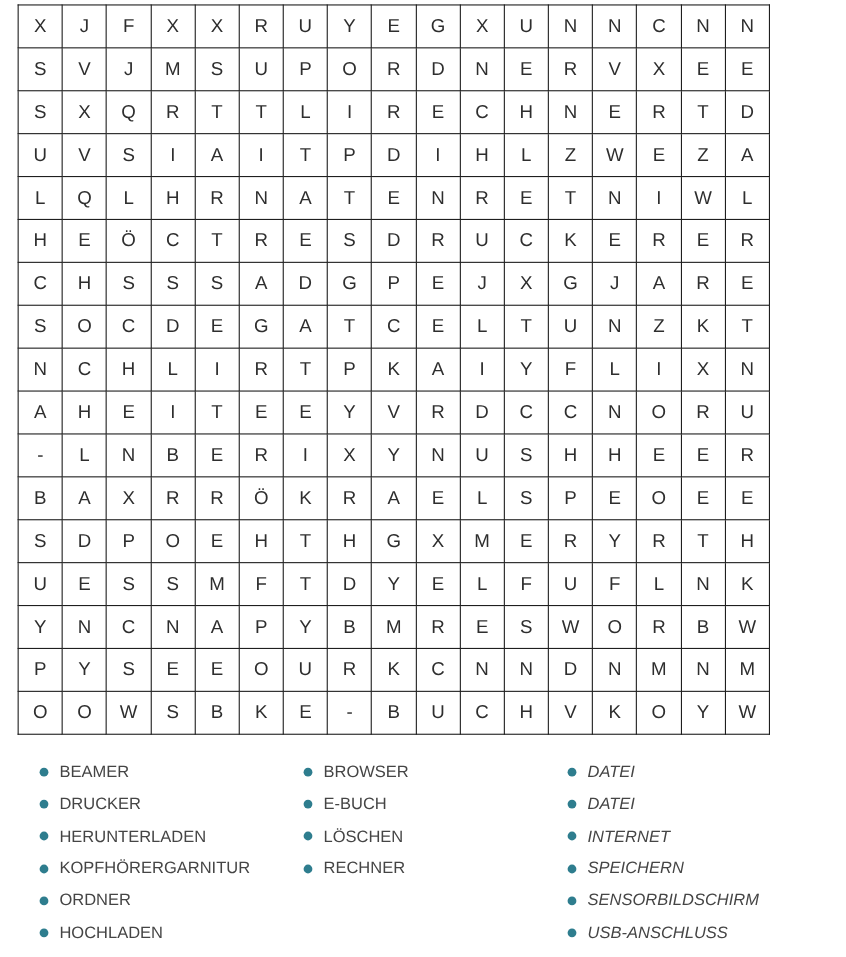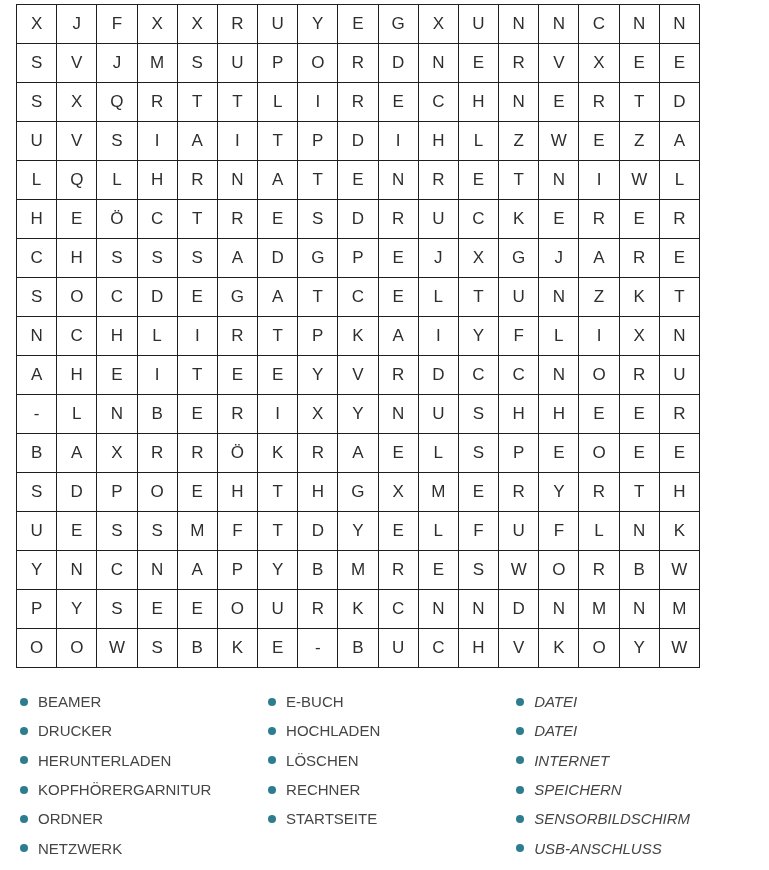--- a/index.html
+++ b/index.html
@@ -32,21 +32,21 @@
     padding: 0;
     cursor: default;
     user-select: none;
   }
   .word-list {
     position: absolute;
     left: 0;
     top: 687px;
     width: 690px;
     display: flex;
-    padding-left: 20px;
+    padding-left: 36px;
     box-sizing: border-box;
   }
   ul.word-col {
     list-style: none;
     margin: 0;
     padding: 0;
   }
   ul.word-col:nth-child(1) { width: 263px; }
   ul.word-col:nth-child(2) { width: 263px; }
   ul.word-col:nth-child(3) { flex: 1; font-style: italic; }
@@ -416,43 +416,39 @@
       <li>
         <span class="bullet"></span>
         <span>KOPFHÖRERGARNITUR</span>
       </li>
       <li>
         <span class="bullet"></span>
         <span>ORDNER</span>
       </li>
       <li>
         <span class="bullet"></span>
-        <span>NETZWERK</span>
+        <span>HOCHLADEN</span>
       </li>
     </ul>
     <ul class="word-col">
       <li>
         <span class="bullet"></span>
+        <span>BROWSER</span>
+      </li>
+      <li>
+        <span class="bullet"></span>
         <span>E-BUCH</span>
       </li>
       <li>
         <span class="bullet"></span>
-        <span>HOCHLADEN</span>
-      </li>
-      <li>
-        <span class="bullet"></span>
         <span>LÖSCHEN</span>
       </li>
       <li>
         <span class="bullet"></span>
         <span>RECHNER</span>
-      </li>
-      <li>
-        <span class="bullet"></span>
-        <span>STARTSEITE</span>
       </li>
     </ul>
     <ul class="word-col">
       <li>
         <span class="bullet"></span>
         <span>DATEI</span>
       </li>
       <li>
         <span class="bullet"></span>
         <span>DATEI</span>

